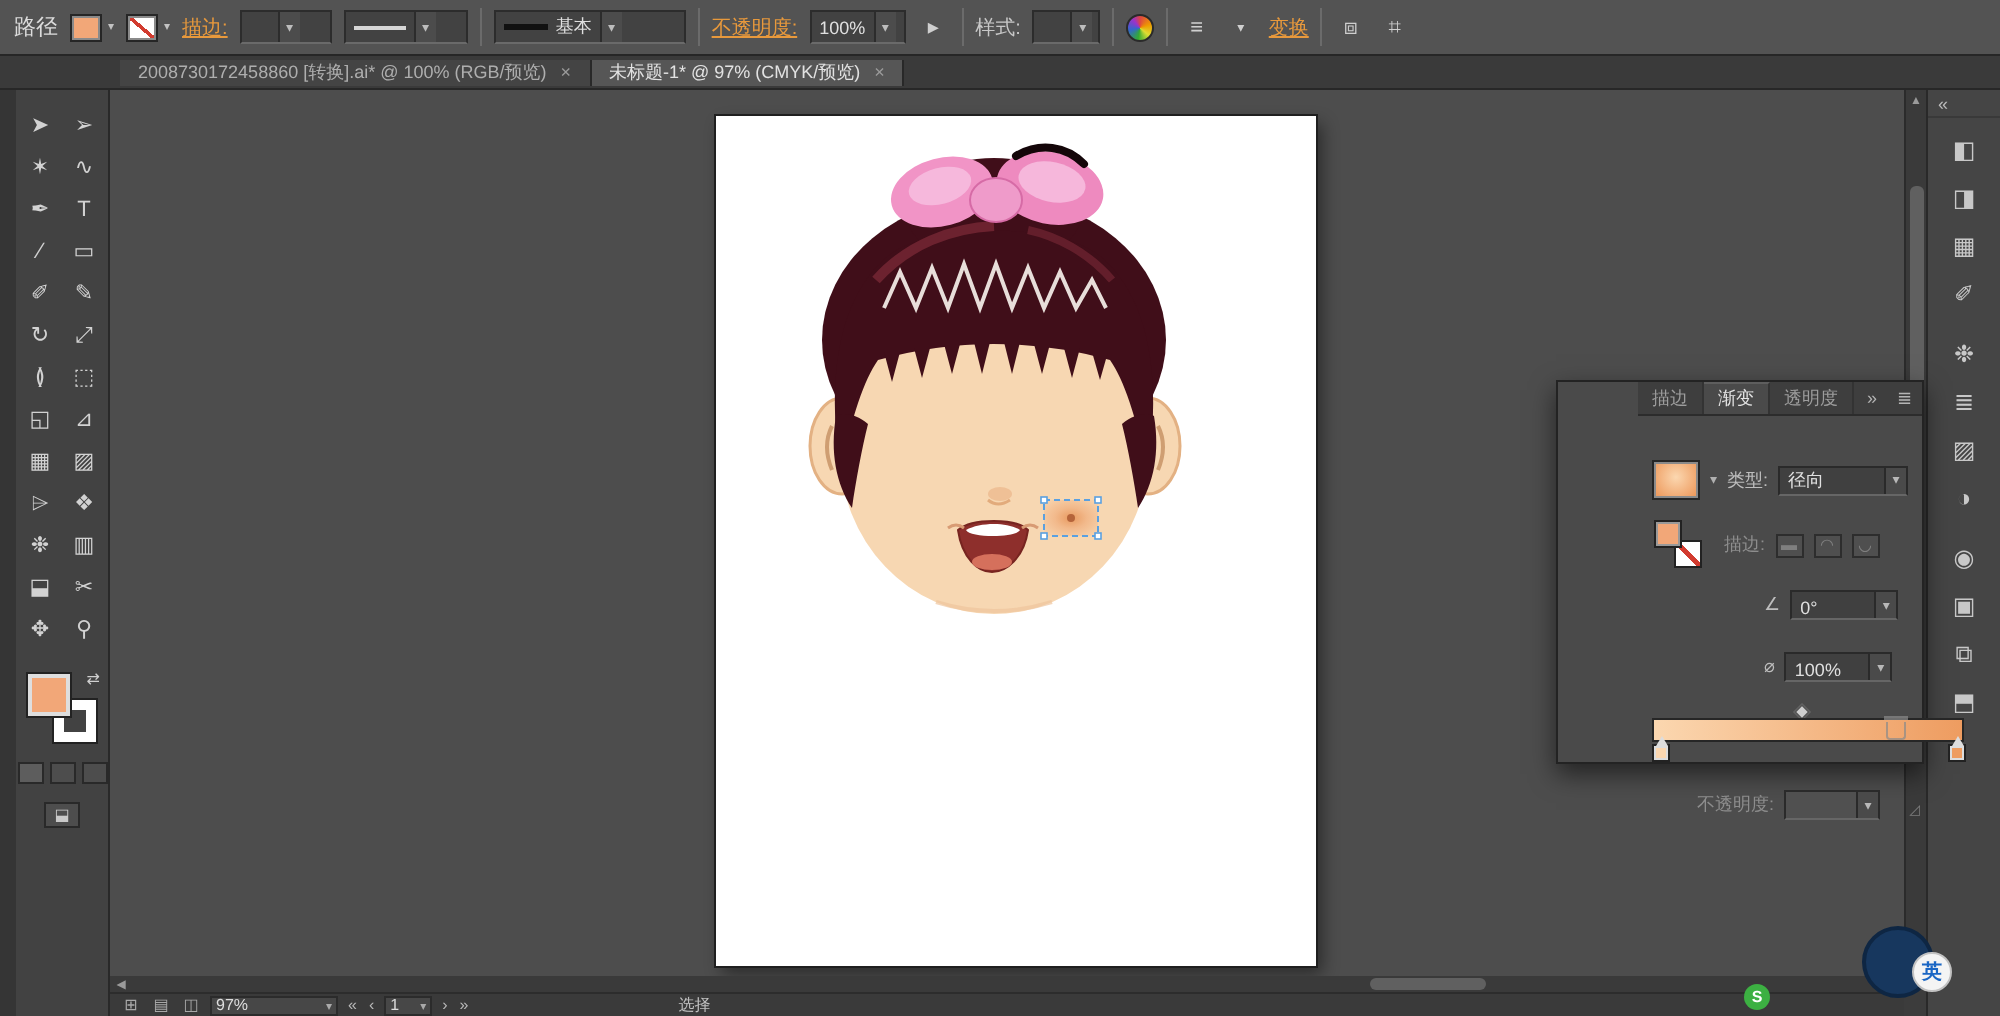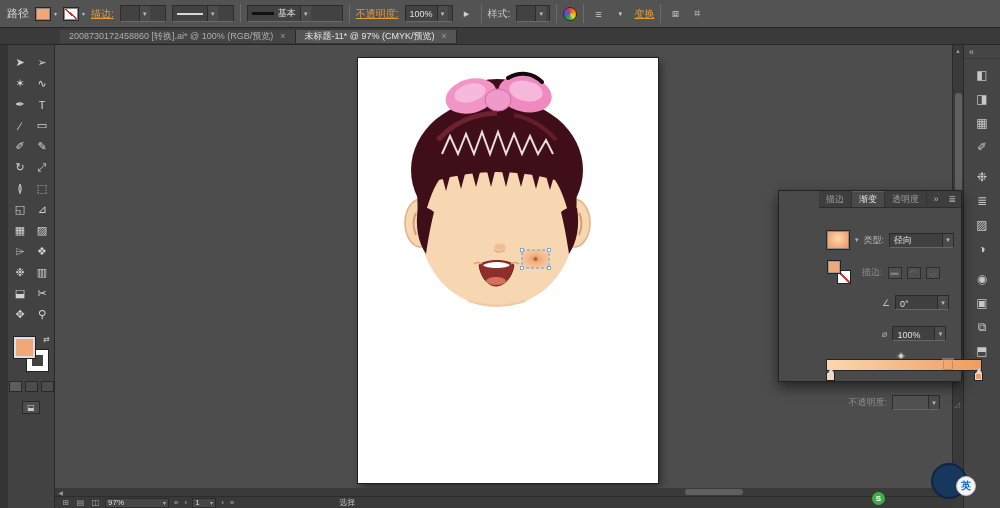--- a/index.html
+++ b/index.html
@@ -162,21 +162,21 @@
     <span class="icon-btn">⧈</span>
     <span class="icon-btn">⌗</span>
   </div>
 
   <div class="tab-bar">
     <div class="tab">
       <span>2008730172458860 [转换].ai* @ 100% (RGB/预览)</span>
       <span class="close">×</span>
     </div>
     <div class="tab active">
-      <span>未标题-11* @ 97% (CMYK/预览)</span>
+      <span>未标题-1* @ 97% (CMYK/预览)</span>
       <span class="close">×</span>
     </div>
   </div>
 
   <div class="app-edge"></div>
   <div class="tools">
     <div class="tools-grid">
       <div class="tool">➤</div>
       <div class="tool">➢</div>
       <div class="tool">✶</div>

